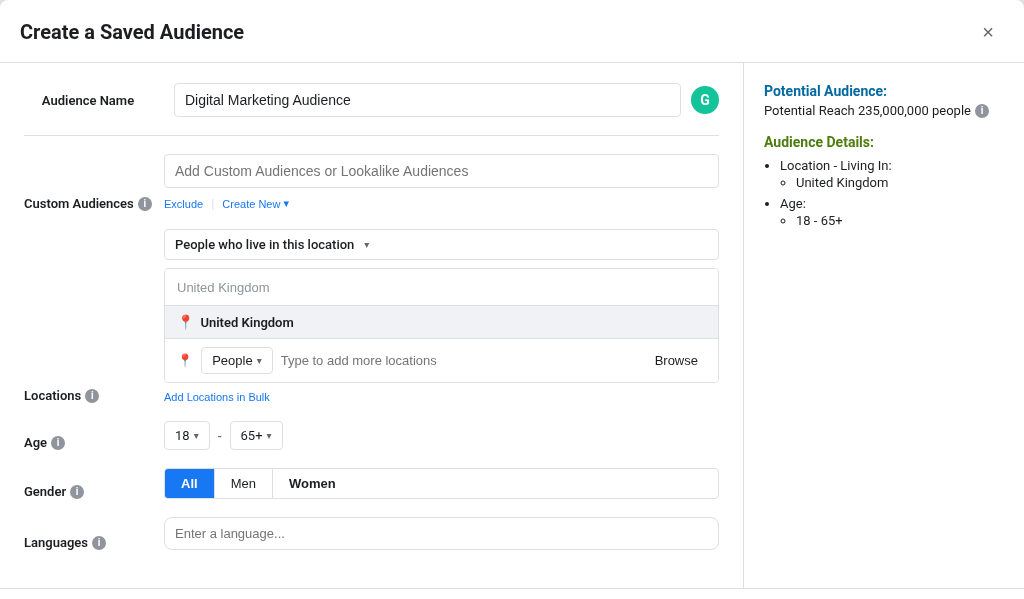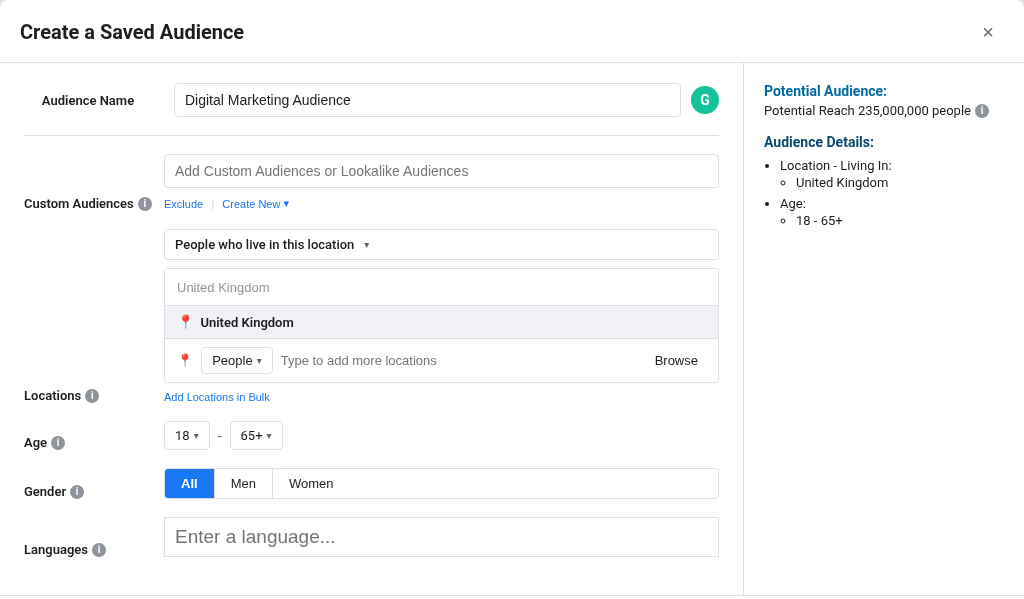--- a/index.html
+++ b/index.html
@@ -293,31 +293,31 @@
     }
     .gender-btn {
       border: none;
       background: #fff;
       padding: 7px 16px;
       font-size: 13px;
       cursor: pointer;
       color: #1c1e21;
       border-right: 1px solid #dddfe2;
     }
-    .gender-btn:last-child { border-right: none; }
+    .gender-btn:last-child { border-right: none; font-weight: bold; }
     .gender-btn.active {
       background: #1877f2;
       color: #fff;
       font-weight: 600;
     }
     .languages-input {
       border: 1px solid #dddfe2;
-      border-radius: 0;
+      border-radius: 8px;
       padding: 8px 10px;
-      font-size: 19px;
+      font-size: 13px;
       color: #90949c;
       width: 100%;
       outline: none;
     }
     
     .potential-title {
       font-weight: 700;
       font-size: 14px;
       color: #0369a1;
       margin-bottom: 4px;
@@ -326,21 +326,21 @@
       font-size: 13px;
       color: #1c1e21;
       margin-bottom: 16px;
       display: flex;
       align-items: center;
       gap: 4px;
     }
     .audience-details-title {
       font-weight: 700;
       font-size: 14px;
-      color: #0c4a6e;
+      color: #4d7c0f;
       margin-bottom: 8px;
     }
     .details-list {
       list-style: disc;
       padding-left: 16px;
       font-size: 13px;
       color: #1c1e21;
     }
     .details-list li { margin-bottom: 6px; }
     .details-sublist {

